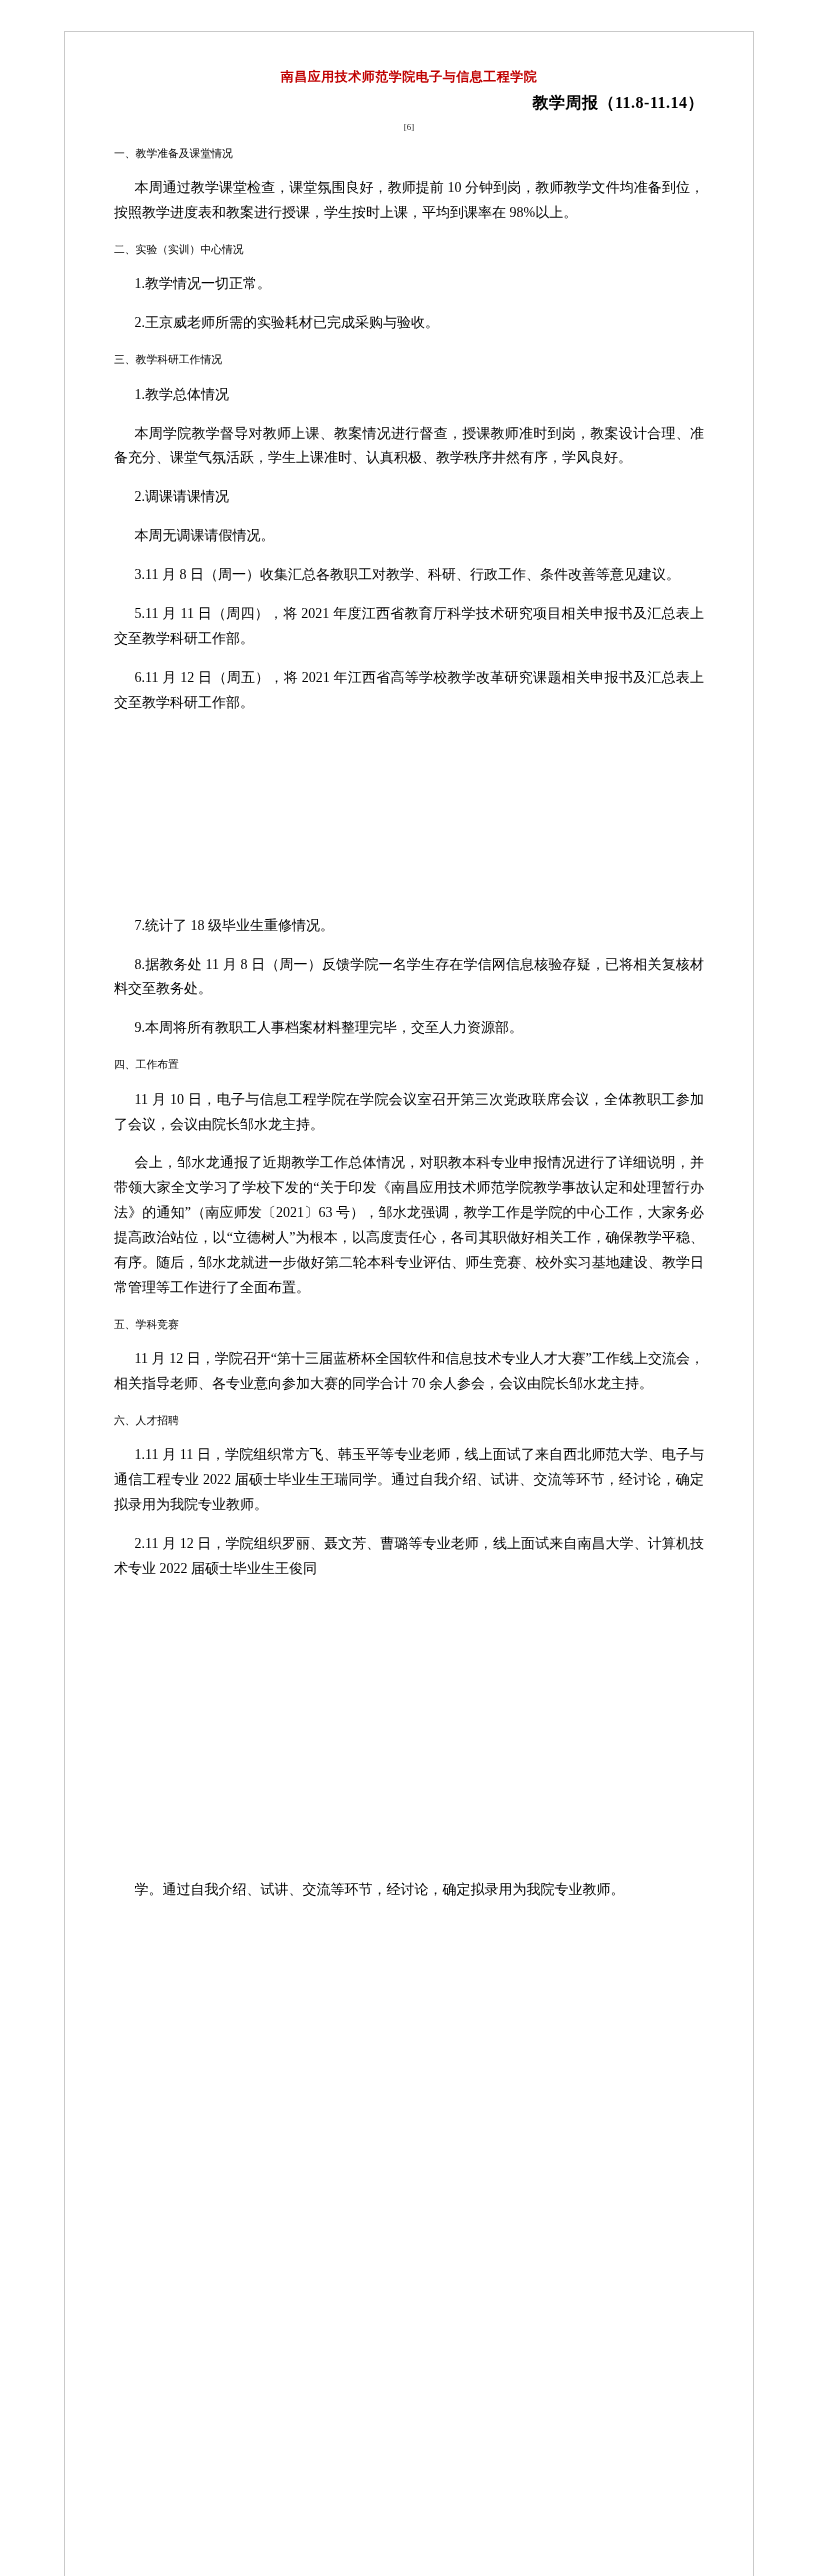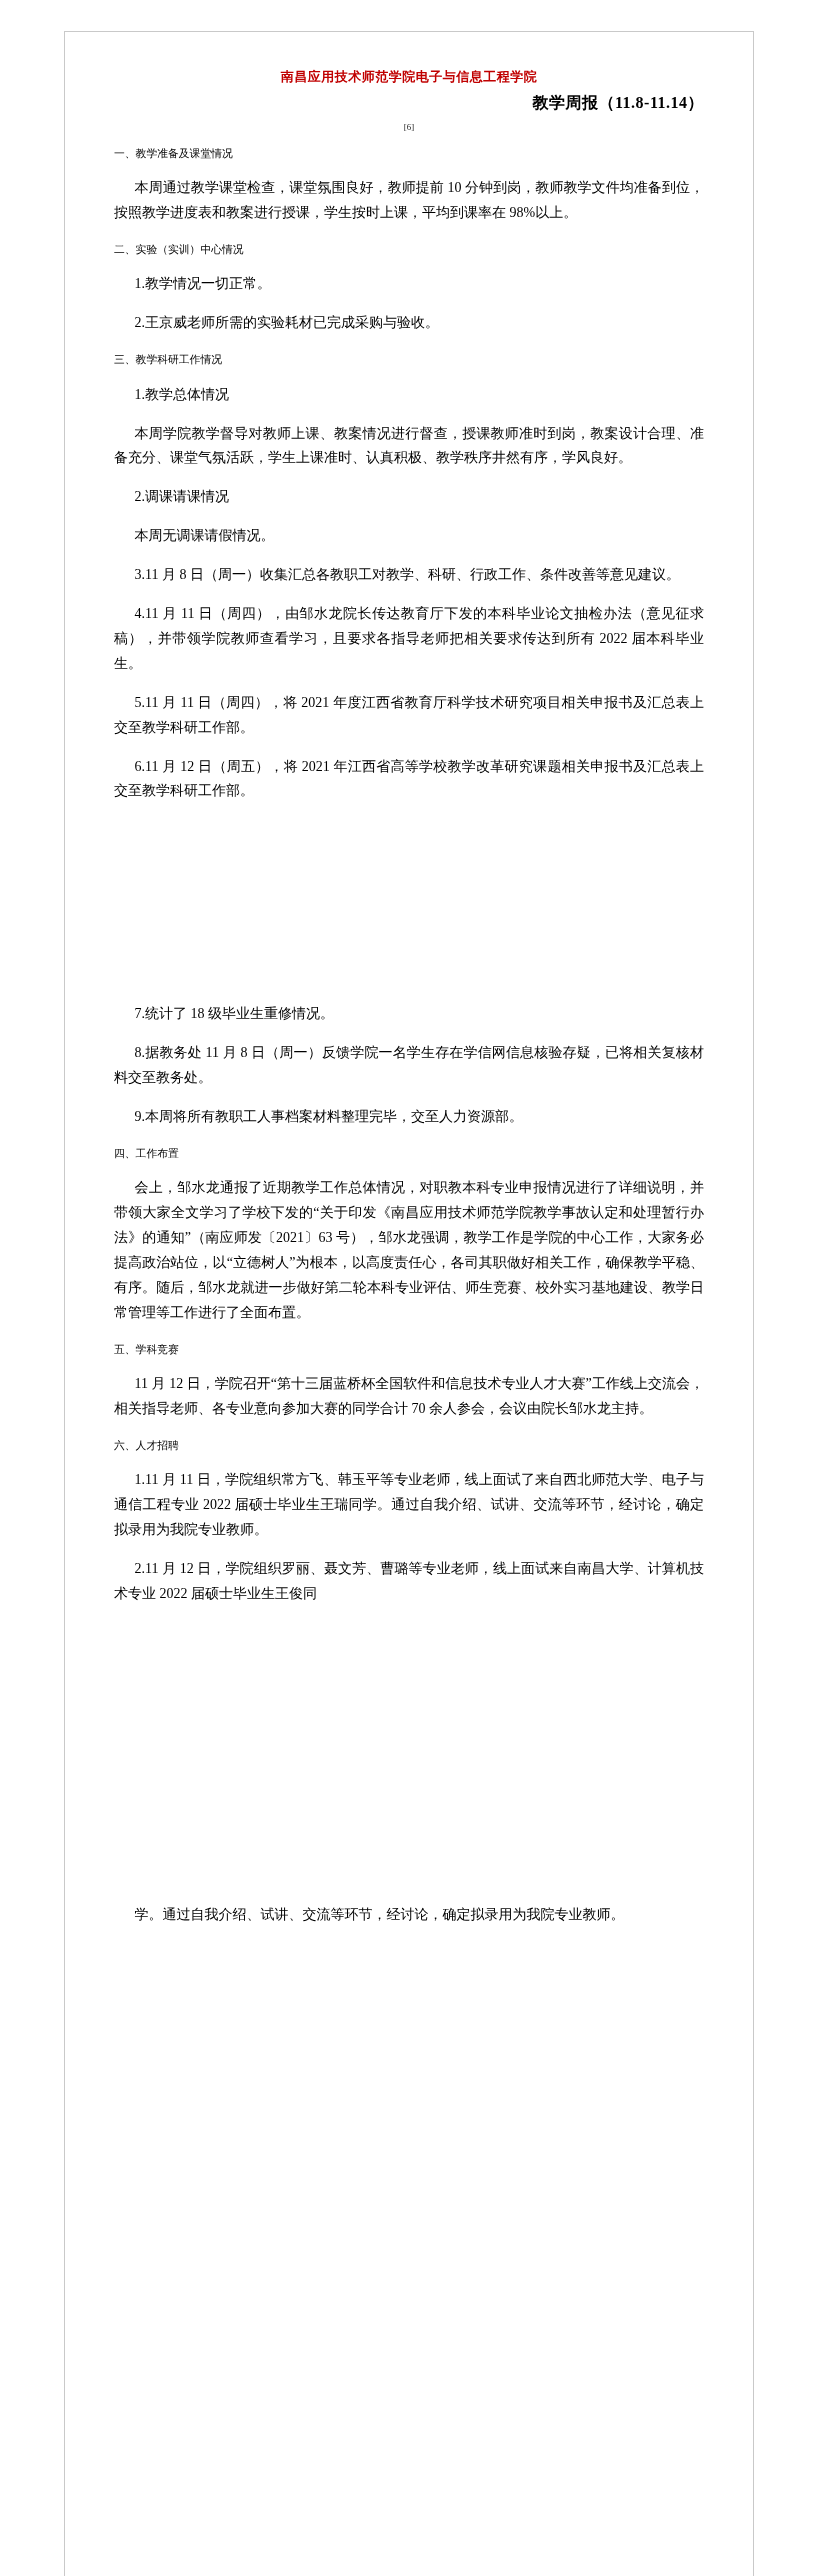--- a/index.html
+++ b/index.html
@@ -91,31 +91,31 @@
       <div class="sec-head">二、实验（实训）中心情况</div>
       <p class="para">1.教学情况一切正常。</p>
       <p class="para">2.王京威老师所需的实验耗材已完成采购与验收。</p>
 
       <div class="sec-head">三、教学科研工作情况</div>
       <p class="para">1.教学总体情况</p>
       <p class="para">本周学院教学督导对教师上课、教案情况进行督查，授课教师准时到岗，教案设计合理、准备充分、课堂气氛活跃，学生上课准时、认真积极、教学秩序井然有序，学风良好。</p>
       <p class="para">2.调课请课情况</p>
       <p class="para">本周无调课请假情况。</p>
       <p class="para">3.11 月 8 日（周一）收集汇总各教职工对教学、科研、行政工作、条件改善等意见建议。</p>
-      <p class="para">4.11 月 11 日（周四），由邹水龙院长传达教育厅下发的本科毕业论文抽检办法（意见征求稿），并带领学院教师查看学习，且要求各指导老师把相关要求传达到所有 2022 届本科毕业生。</p>
       <p class="para">5.11 月 11 日（周四），将 2021 年度江西省教育厅科学技术研究项目相关申报书及汇总表上交至教学科研工作部。</p>
       <p class="para">6.11 月 12 日（周五），将 2021 年江西省高等学校教学改革研究课题相关申报书及汇总表上交至教学科研工作部。</p>
 
       <div class="spacer-block"></div>
 
       <p class="para">7.统计了 18 级毕业生重修情况。</p>
       <p class="para">8.据教务处 11 月 8 日（周一）反馈学院一名学生存在学信网信息核验存疑，已将相关复核材料交至教务处。</p>
       <p class="para">9.本周将所有教职工人事档案材料整理完毕，交至人力资源部。</p>
 
       <div class="sec-head">四、工作布置</div>
+      <p class="para">11 月 10 日，电子与信息工程学院在学院会议室召开第三次党政联席会议，全体教职工参加了会议，会议由院长邹水龙主持。</p>
       <p class="para">会上，邹水龙通报了近期教学工作总体情况，对职教本科专业申报情况进行了详细说明，并带领大家全文学习了学校下发的“关于印发《南昌应用技术师范学院教学事故认定和处理暂行办法》的通知”（南应师发〔2021〕63 号），邹水龙强调，教学工作是学院的中心工作，大家务必提高政治站位，以“立德树人”为根本，以高度责任心，各司其职做好相关工作，确保教学平稳、有序。随后，邹水龙就进一步做好第二轮本科专业评估、师生竞赛、校外实习基地建设、教学日常管理等工作进行了全面布置。</p>
 
       <div class="sec-head">五、学科竞赛</div>
       <p class="para">11 月 12 日，学院召开“第十三届蓝桥杯全国软件和信息技术专业人才大赛”工作线上交流会，相关指导老师、各专业意向参加大赛的同学合计 70 余人参会，会议由院长邹水龙主持。</p>
 
       <div class="sec-head">六、人才招聘</div>
       <p class="para">1.11 月 11 日，学院组织常方飞、韩玉平等专业老师，线上面试了来自西北师范大学、电子与通信工程专业 2022 届硕士毕业生王瑞同学。通过自我介绍、试讲、交流等环节，经讨论，确定拟录用为我院专业教师。</p>
       <p class="para">2.11 月 12 日，学院组织罗丽、聂文芳、曹璐等专业老师，线上面试来自南昌大学、计算机技术专业 2022 届硕士毕业生王俊同</p>
 
       <div class="spacer-block-2"></div>

